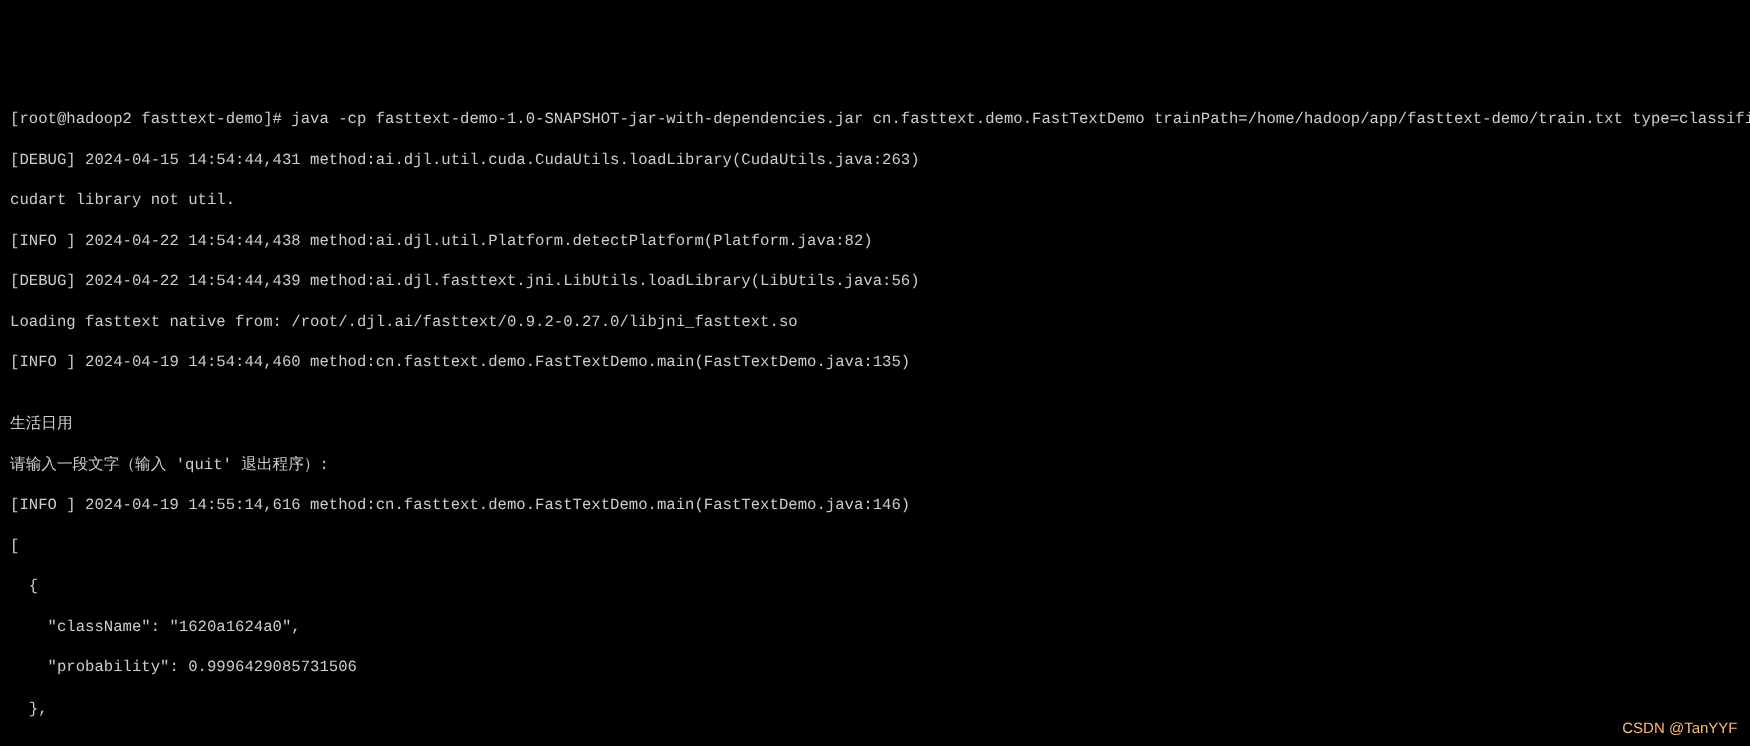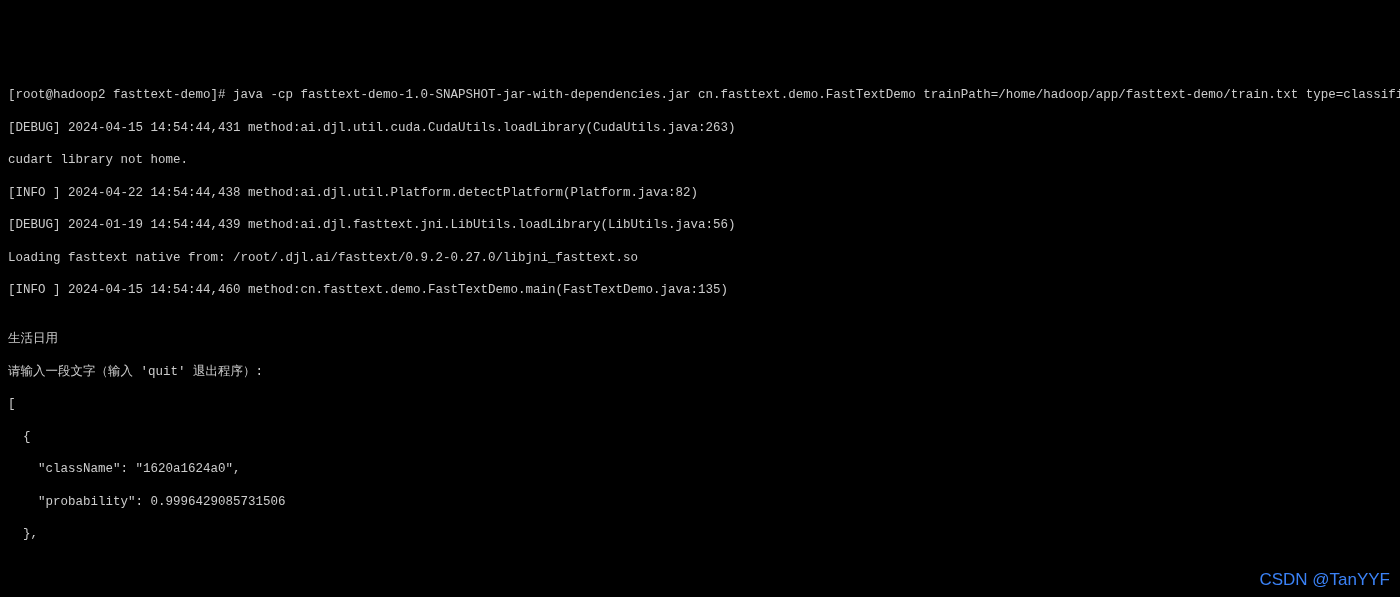--- a/index.html
+++ b/index.html
@@ -20,41 +20,42 @@
       overflow: hidden;
       position: relative;
     }
     .line {
       display: block;
     }
     .watermark {
       position: absolute;
       bottom: 6px;
       right: 10px;
-      color: #3b82f6;
-      font-size: 17px;
+      color: #fdba74;
+      font-size: 12px;
       font-family: Arial, sans-serif;
     }
   </style>
 </head>
 <body>
 
 
 
 <div>
 <span class="line">[root@hadoop2 fasttext-demo]# java -cp fasttext-demo-1.0-SNAPSHOT-jar-with-dependencies.jar cn.fasttext.demo.FastTextDemo trainPath=/home/hadoop/app/fasttext-demo/train.txt type=classification</span>
 <span class="line">[DEBUG] 2024-04-15 14:54:44,431 method:ai.djl.util.cuda.CudaUtils.loadLibrary(CudaUtils.java:263)</span>
-<span class="line">cudart library not home.</span>
+<span class="line">cudart library not util.</span>
 <span class="line">[INFO ] 2024-04-22 14:54:44,438 method:ai.djl.util.Platform.detectPlatform(Platform.java:82)</span>
-<span class="line">[DEBUG] 2024-01-19 14:54:44,439 method:ai.djl.fasttext.jni.LibUtils.loadLibrary(LibUtils.java:56)</span>
+<span class="line">[DEBUG] 2024-04-22 14:54:44,439 method:ai.djl.fasttext.jni.LibUtils.loadLibrary(LibUtils.java:56)</span>
 <span class="line">Loading fasttext native from: /root/.djl.ai/fasttext/0.9.2-0.27.0/libjni_fasttext.so</span>
-<span class="line">[INFO ] 2024-04-15 14:54:44,460 method:cn.fasttext.demo.FastTextDemo.main(FastTextDemo.java:135)</span>
+<span class="line">[INFO ] 2024-04-19 14:54:44,460 method:cn.fasttext.demo.FastTextDemo.main(FastTextDemo.java:135)</span>
 <span class="line"></span>
 <span class="line">生活日用</span>
 <span class="line">请输入一段文字（输入 'quit' 退出程序）:</span>
+<span class="line">[INFO ] 2024-04-19 14:55:14,616 method:cn.fasttext.demo.FastTextDemo.main(FastTextDemo.java:146)</span>
 <span class="line">[</span>
 <span class="line">  {</span>
 <span class="line">    "className": "1620a1624a0",</span>
 <span class="line">    "probability": 0.9996429085731506</span>
 <span class="line">  },</span>
 
 
 
 
 

